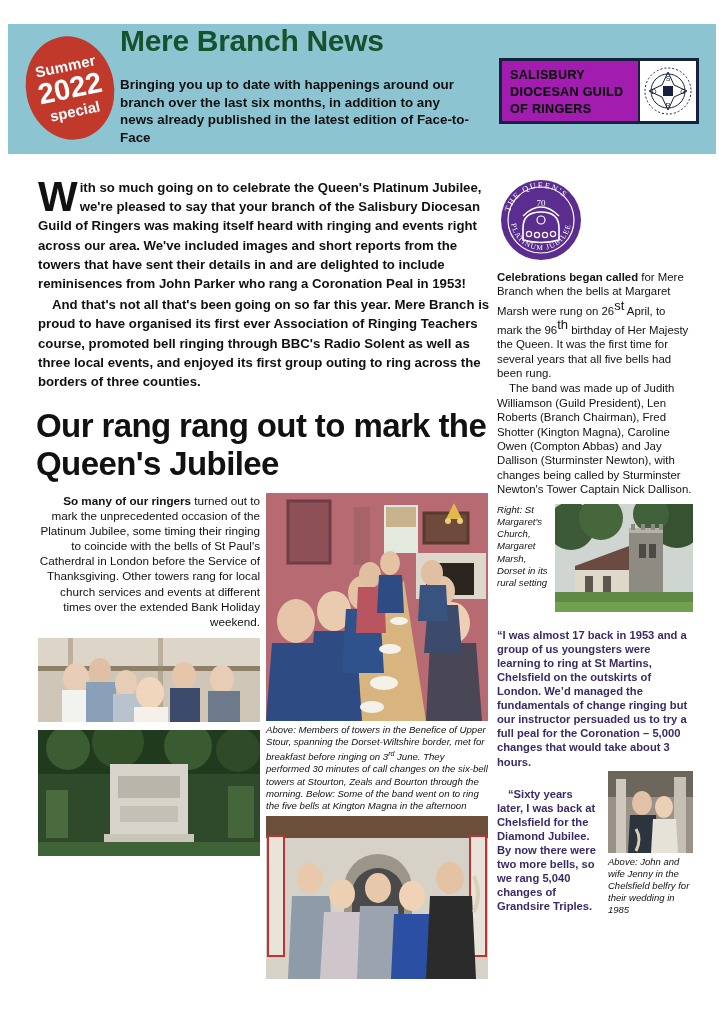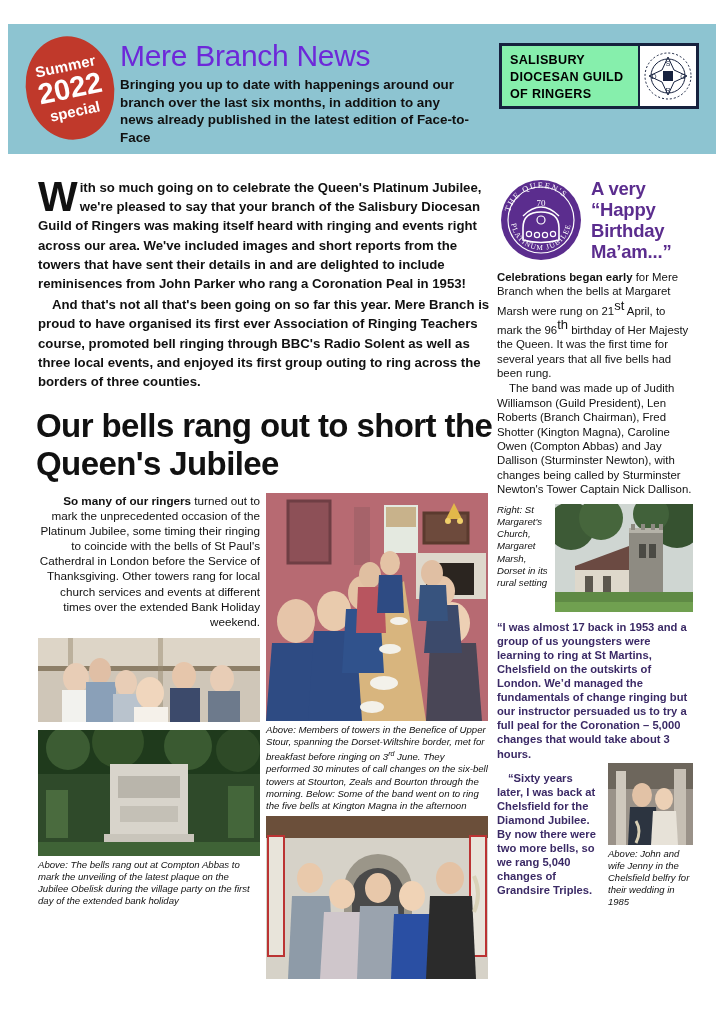--- a/index.html
+++ b/index.html
@@ -24,32 +24,32 @@
     color: #fff; text-align: center;
     transform: rotate(-12deg);
     display:flex; flex-direction:column; align-items:center; justify-content:center;
     line-height: 1;
   }
   .badge .b-summer { font-size: 15px; font-weight: 700; letter-spacing:.2px;}
   .badge .b-year { font-size: 29px; font-weight: 700; margin: 1px 0 1px; }
   .badge .b-special { font-size: 15px; font-weight: 700; }
 
   .mast-title {
-    position: absolute; left: 112px; top: 15px;
-    font-size: 30px; font-weight: 400; color: #6d28d9;
+    position: absolute; left: 112px; top: 0;
+    font-size: 30px; font-weight: 700; color: #14532d;
     letter-spacing: -0.3px;
   }
   .mast-sub {
     position: absolute; left: 112px; top: 52px; width: 350px;
     font-size: 13.4px; font-weight: 700; color: #111; line-height: 17.5px;
   }
   .guild-logo {
-    position: absolute; right: 17px; top: 19px;
+    position: absolute; right: 17px; top: 34px;
     width: 200px; height: 66px;
-    background: #86efac;
+    background: #a21caf;
     border: 3px solid #16213e;
     display: flex; align-items: stretch; justify-content: center;
   }
   .guild-text {
     flex: 1; padding: 6px 0 0 8px;
     font-size: 12.6px; font-weight: 700; color: #000;
     line-height: 17px; letter-spacing: .3px;
   }
   .guild-mark {
     width: 58px; background: #fff; border-left: 2px solid #16213e;
@@ -112,21 +112,21 @@
   .r-body b { font-weight: 700; }
 
   .stm-row { display: flex; gap: 6px; margin-top: 7px; }
   .stm-cap { width: 52px; font-size: 9.6px; font-style: italic; line-height: 12.2px; color:#111; }
   .ph-church { width: 138px; height: 108px; }
 
   .jp-head {
     font-size: 13.2px; font-weight: 700; color: #5b2d8e;
     line-height: 15.5px; margin-top: 10px; letter-spacing: -0.1px;
   }
-  .jp-body { font-size: 11.2px; font-weight: 700; color: #3b2a66; line-height: 14.1px; margin-top: 8px; }
+  .jp-body { font-size: 11.2px; font-weight: 700; color: #3b2a66; line-height: 14.1px; margin-top: 16px; }
   .jp-body p { margin-bottom: 1px; }
   .jp-body p.indent { text-indent: 11px; }
 
   .jp-row { display: flex; gap: 7px; margin-top: 2px; }
   .jp-col { width: 104px; }
   .jp-right { width: 85px; }
   .ph-wedding { width: 85px; height: 82px; }
   .wed-cap { font-size: 9.5px; font-style: italic; line-height: 12px; color: #111; margin-top: 3px; }
 </style>
 </head>
@@ -164,21 +164,21 @@
         </svg>
       </div>
     </div>
   </div>
 
   <div class="intro">
     <p><span class="dropcap">W</span><span>ith so much going on to celebrate the Queen's Platinum Jubilee, we're pleased to say that your branch of the Salisbury Diocesan Guild of Ringers was making itself heard with ringing and events right across our area. We've included images and short reports from the towers that have sent their details in and are delighted to include reminisences from John Parker who rang a Coronation Peal in 1953!</span></p>
     <p class="indent">And that's not all that's been going on so far this year. Mere Branch is proud to have organised its first ever Association of Ringing Teachers course, promoted bell ringing through BBC's Radio Solent as well as three local events, and enjoyed its first group outing to ring across the borders of three counties.</p>
   </div>
 
-  <div class="headline">Our bells rang out to short the Queen's Jubilee</div>
+  <div class="headline">Our rang rang out to mark the Queen's Jubilee</div>
 
   <div class="colL">
     <div class="body-txt">
       <p><b>So many of our ringers</b><span> turned out to mark the unprecedented occasion of the Platinum Jubilee, some timing their ringing to coincide with the bells of St Paul's Catherdral in London before the Service of Thanksgiving. Other towers rang for local church services and events at different times over the extended Bank Holiday weekend.</span></p>
     </div>
 
     <div class="photo ph-hindon">
       <svg width="222" height="84" viewBox="0 0 222 84" preserveAspectRatio="none">
         <rect width="222" height="84" fill="#cfc6b8"></rect>
         <rect y="0" width="222" height="30" fill="#ddd5c7"></rect>
@@ -210,21 +210,20 @@
           <circle cx="200" cy="20" r="22" fill="#2e4a27"></circle>
         <rect x="72" y="34" width="78" height="74" fill="#d8d4cb"></rect>
         <rect x="66" y="104" width="90" height="12" fill="#c9c5bb"></rect>
         <rect x="80" y="46" width="62" height="22" fill="#b9b5ab"></rect>
         <rect x="82" y="76" width="58" height="16" fill="#c4c0b6"></rect>
         <rect x="0" y="112" width="222" height="14" fill="#3f6336"></rect>
         <rect x="8" y="60" width="22" height="48" fill="#4a6b3e"></rect>
         <rect x="190" y="56" width="26" height="52" fill="#44663a"></rect>
       </svg>
     </div>
-    <div class="caption">Above: The bells rang out at Compton Abbas to mark the unveiling of the latest plaque on the Jubilee Obelisk during the village party on the first day of the extended bank holiday</div>
   </div>
 
   <div class="colM">
     <div class="photo ph-breakfast">
       <svg width="222" height="228" viewBox="0 0 222 228" preserveAspectRatio="none">
         <rect width="222" height="228" fill="#b76a72"></rect>
         <rect x="22" y="8" width="42" height="62" fill="#8d5057" stroke="#6f3e44" stroke-width="3"></rect>
         <rect x="88" y="14" width="16" height="58" fill="#a6636a"></rect>
         <rect x="118" y="12" width="34" height="48" fill="#e4e9e0"></rect>
         <rect x="120" y="14" width="30" height="20" fill="#c8b28b"></rect>
@@ -303,25 +302,24 @@
           <text x="44" y="30" font-size="9" fill="#fff" text-anchor="middle" font-family="Liberation Serif, serif">70</text>
           <path d="M26 52 q0-16 18-16 q18 0 18 16 l0 12 q-18 5 -36 0 Z" fill="none" stroke="#fff" stroke-width="1.6"></path>
           <path d="M26 40 q9-9 18-9 q9 0 18 9" fill="none" stroke="#fff" stroke-width="1.4"></path>
           <circle cx="32" cy="58" r="2.6" fill="none" stroke="#fff" stroke-width="1.2"></circle>
           <circle cx="40" cy="59" r="2.6" fill="none" stroke="#fff" stroke-width="1.2"></circle>
           <circle cx="48" cy="59" r="2.6" fill="none" stroke="#fff" stroke-width="1.2"></circle>
           <circle cx="56" cy="58" r="2.6" fill="none" stroke="#fff" stroke-width="1.2"></circle>
           <circle cx="44" cy="44" r="4" fill="none" stroke="#fff" stroke-width="1.2"></circle>
         </svg>
       </div>
-      <div class="jub-title">A very “Happy Birthday Ma’am...”</div>
     </div>
 
     <div class="r-body">
-      <p><b>Celebrations began early</b><span> for Mere Branch when the bells at Margaret Marsh were rung on 21</span><sup>st</sup><span> April, to mark the 96</span><sup>th</sup><span> birthday of Her Majesty the Queen. It was the first time for several years that all five bells had been rung.</span></p>
+      <p><b>Celebrations began called</b><span> for Mere Branch when the bells at Margaret Marsh were rung on 26</span><sup>st</sup><span> April, to mark the 96</span><sup>th</sup><span> birthday of Her Majesty the Queen. It was the first time for several years that all five bells had been rung.</span></p>
       <p class="indent">The band was made up of Judith Williamson (Guild President), Len Roberts (Branch Chairman), Fred Shotter (Kington Magna), Caroline Owen (Compton Abbas) and Jay Dallison (Sturminster Newton), with changes being called by Sturminster Newton's Tower Captain Nick Dallison.</p>
     </div>
 
     <div class="stm-row">
       <div class="stm-cap">Right: St Margaret's Church, Margaret Marsh, Dorset in its rural setting</div>
       <div class="photo ph-church">
         <svg width="138" height="108" viewBox="0 0 138 108" preserveAspectRatio="none">
           <rect width="138" height="108" fill="#cfd6d2"></rect>
           <circle cx="16" cy="22" r="24" fill="#3d5a36"></circle>
             <circle cx="46" cy="14" r="22" fill="#46663c"></circle>

